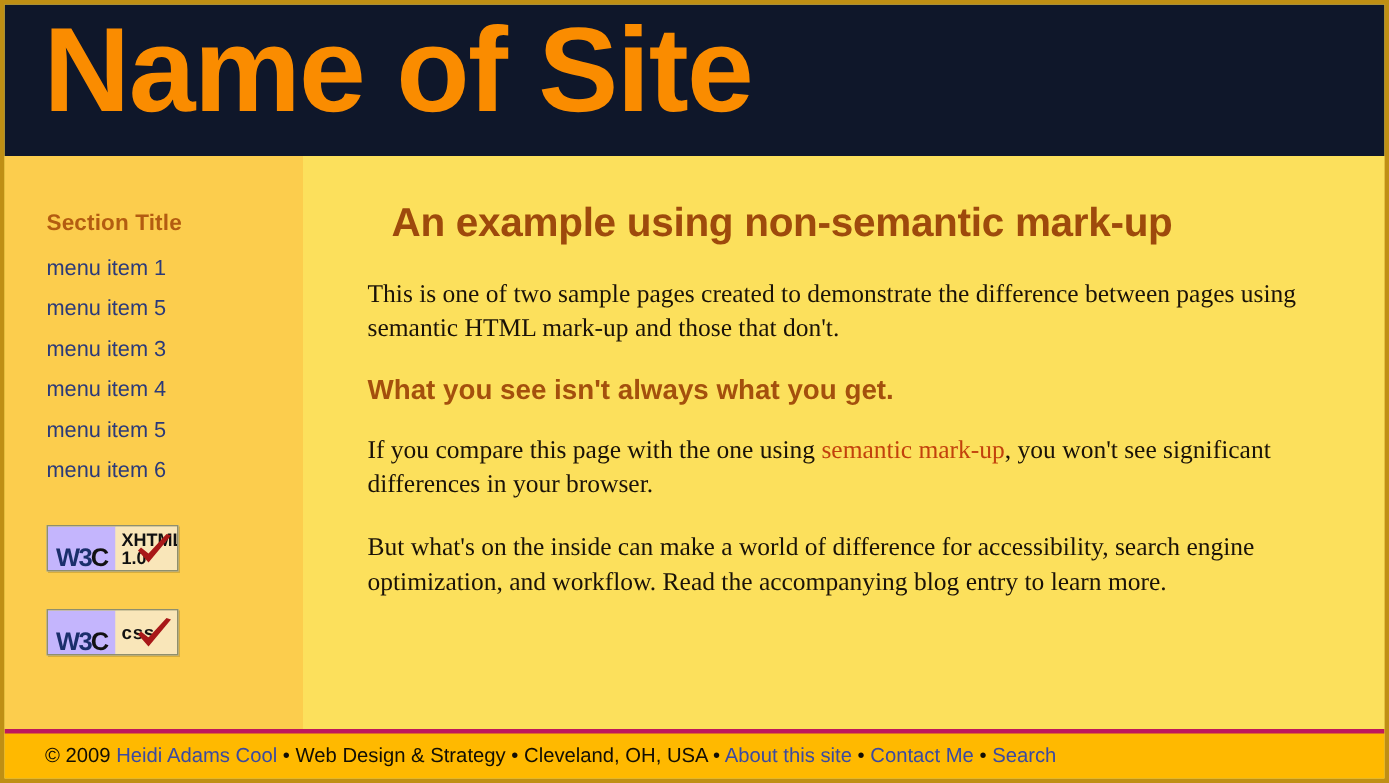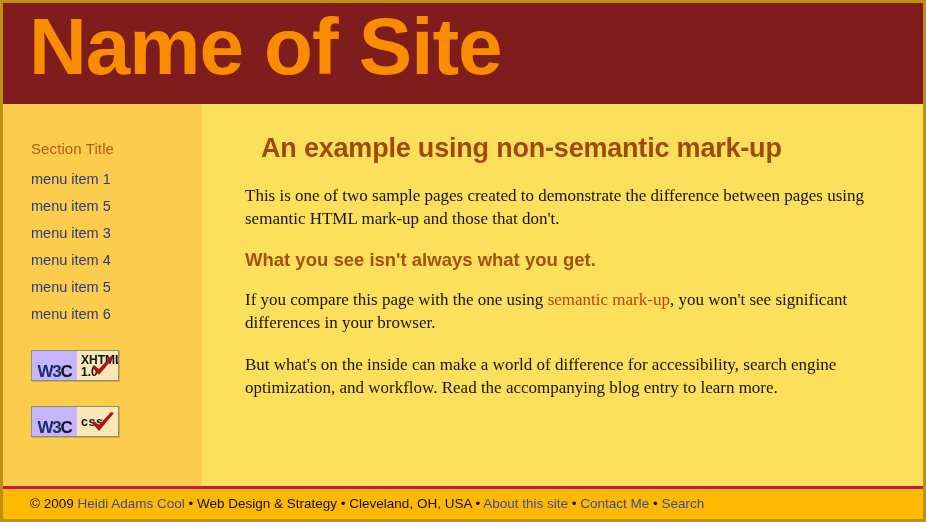--- a/index.html
+++ b/index.html
@@ -25,21 +25,21 @@
     overflow: hidden;
   }
 
   
   #header {
     position: absolute;
     left: 0;
     top: 0;
     width: 920px;
     height: 101px;
-    background: #7f1d1d;
+    background: #0f172a;
     overflow: hidden;
   }
   #site-title {
     position: absolute;
     left: 26px;
     top: -6px;
     margin: 0;
     font-family: "Liberation Sans", sans-serif;
     font-weight: bold;
     font-size: 80px;
@@ -63,21 +63,21 @@
     top: 0;
     width: 199px;
     height: 382px;
     background: #fccd4d;
     box-sizing: border-box;
     padding: 36px 0 0 28px;
   }
   #section-title {
     margin: 0 0 8px 0;
     font-family: "Liberation Sans", sans-serif;
-    font-weight: normal;
+    font-weight: bold;
     font-size: 15px;
     line-height: 18px;
     color: #b35c11;
     letter-spacing: 0.1px;
   }
   #menu {
     list-style: none;
     margin: 0;
     padding: 0;
   }

